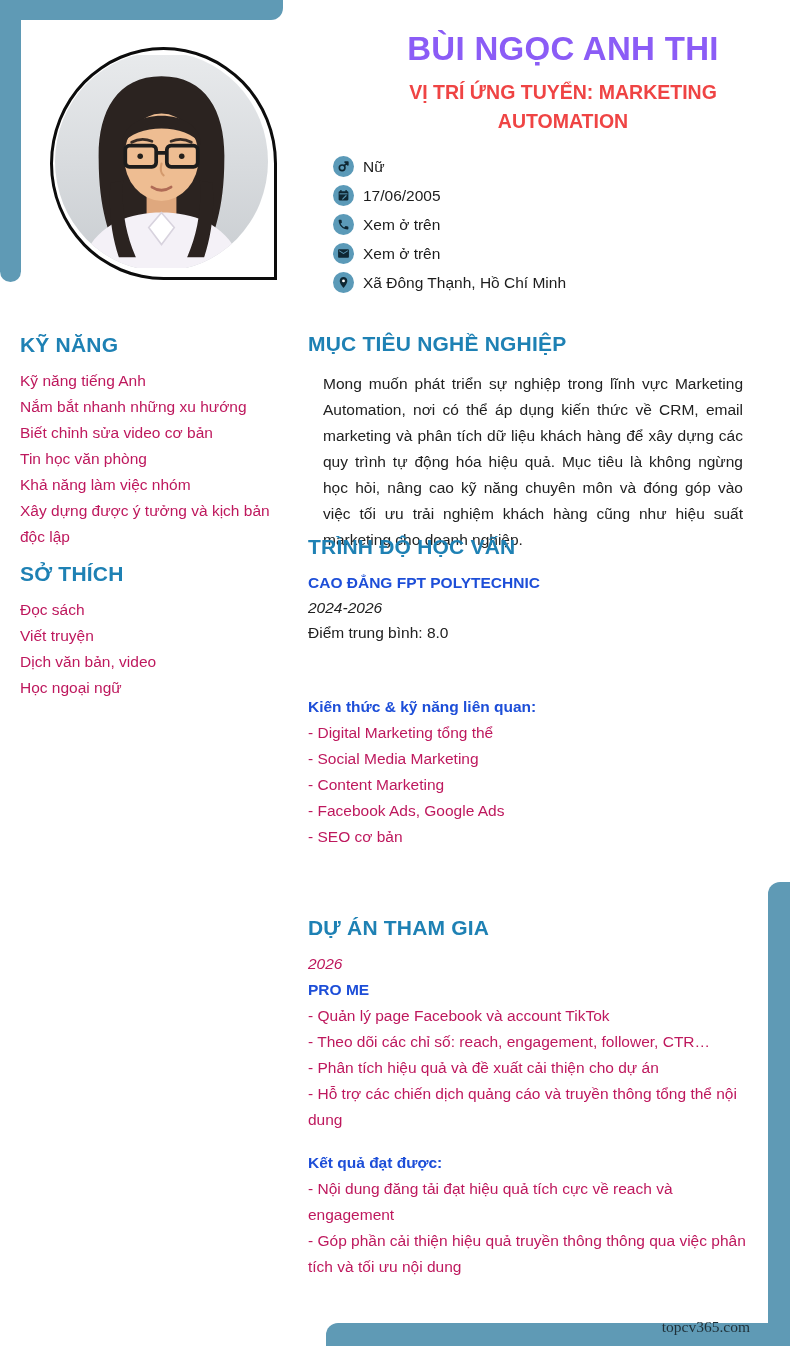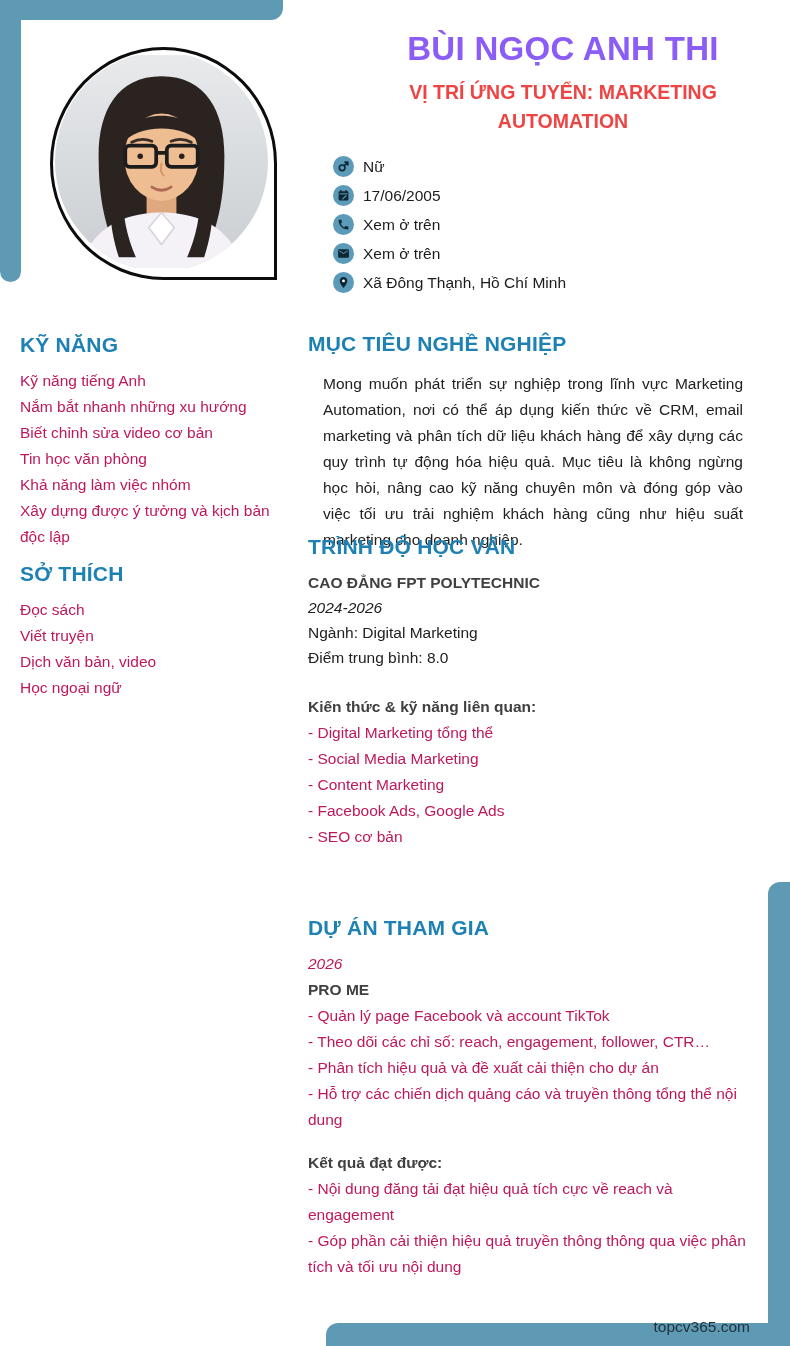--- a/index.html
+++ b/index.html
@@ -28,35 +28,35 @@
   
   .contact{position:absolute;left:333px;top:152px;width:430px;}
   .contact-row{display:flex;align-items:center;height:29px;}
   .cicon{flex:0 0 21px;width:21px;height:21px;border-radius:50%;background:#5b9ab8;display:flex;align-items:center;justify-content:center;margin-right:9px;}
   .cicon svg{width:13px;height:13px;display:block;}
   .contact-text{font-size:15.5px;color:#1c1c1c;}
   
   .sec-title{font-size:21px;font-weight:bold;color:#1e81b4;letter-spacing:.2px;margin:0 0 11px 0;}
   .line{font-size:15.5px;line-height:26px;color:#be185d;}
   .line-tight{font-size:15.5px;line-height:25px;color:#212121;}
-  .bold{font-weight:bold;color:#404040;}
+  .bold{font-weight:bold;color:#1d4ed8;}
   .italic{font-style:italic;}
   
   .skills{position:absolute;left:20px;top:333px;width:278px;}
   .hobbies{position:absolute;left:20px;top:562px;width:278px;}
   
   .objective{position:absolute;left:308px;top:332px;width:450px;}
   .objective p{margin:15px;font-size:15.5px;line-height:26px;text-align:justify;color:#212121;}
   .education{position:absolute;left:308px;top:535px;width:450px;}
   .knowledge{position:absolute;left:308px;top:694px;width:450px;}
   .projects{position:absolute;left:308px;top:916px;width:450px;}
   .results{position:absolute;left:308px;top:1150px;width:450px;}
   
   .watermark{
-    position:absolute;top:1318px;right:40px;font-family:Liberation Sans, sans-serif;
+    position:absolute;top:1318px;right:40px;font-family:Liberation Serif, serif;
     font-size:15.5px;color:#1f3038;
   }
 </style>
 </head>
 <body>
 
 <div class="bar bar-top"></div>
 <div class="bar bar-left"></div>
 <div class="corner-notch"></div>
 <div class="bar bar-right"></div>
@@ -175,21 +175,20 @@
 
 <div class="objective">
   <h2 class="sec-title">MỤC TIÊU NGHỀ NGHIỆP</h2>
   <p>Mong muốn phát triển sự nghiệp trong lĩnh vực Marketing Automation, nơi có thể áp dụng kiến thức về CRM, email marketing và phân tích dữ liệu khách hàng để xây dựng các quy trình tự động hóa hiệu quả. Mục tiêu là không ngừng học hỏi, nâng cao kỹ năng chuyên môn và đóng góp vào việc tối ưu trải nghiệm khách hàng cũng như hiệu suất marketing cho doanh nghiệp.</p>
 </div>
 
 <div class="education">
   <h2 class="sec-title">TRÌNH ĐỘ HỌC VẤN</h2>
   <div class="line-tight bold">CAO ĐẲNG FPT POLYTECHNIC</div>
   <div class="line-tight italic">2024-2026</div>
-  <div class="line-tight">Ngành: Digital Marketing</div>
   <div class="line-tight">Điểm trung bình: 8.0</div>
 </div>
 
 <div class="knowledge">
   <div class="line bold">Kiến thức &amp; kỹ năng liên quan:</div>
   <div class="line">- Digital Marketing tổng thể</div>
   <div class="line">- Social Media Marketing</div>
   <div class="line">- Content Marketing</div>
   <div class="line">- Facebook Ads, Google Ads</div>
   <div class="line">- SEO cơ bản</div>

